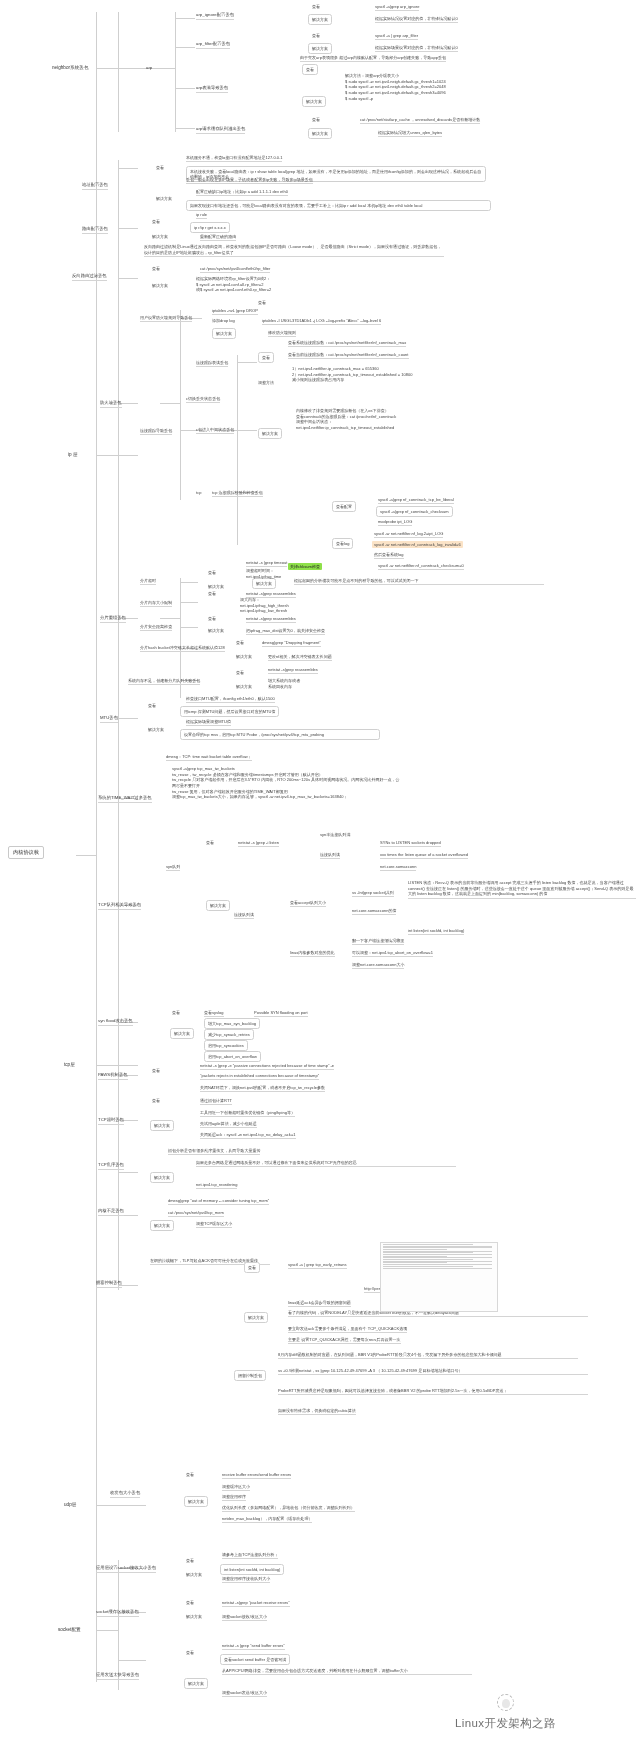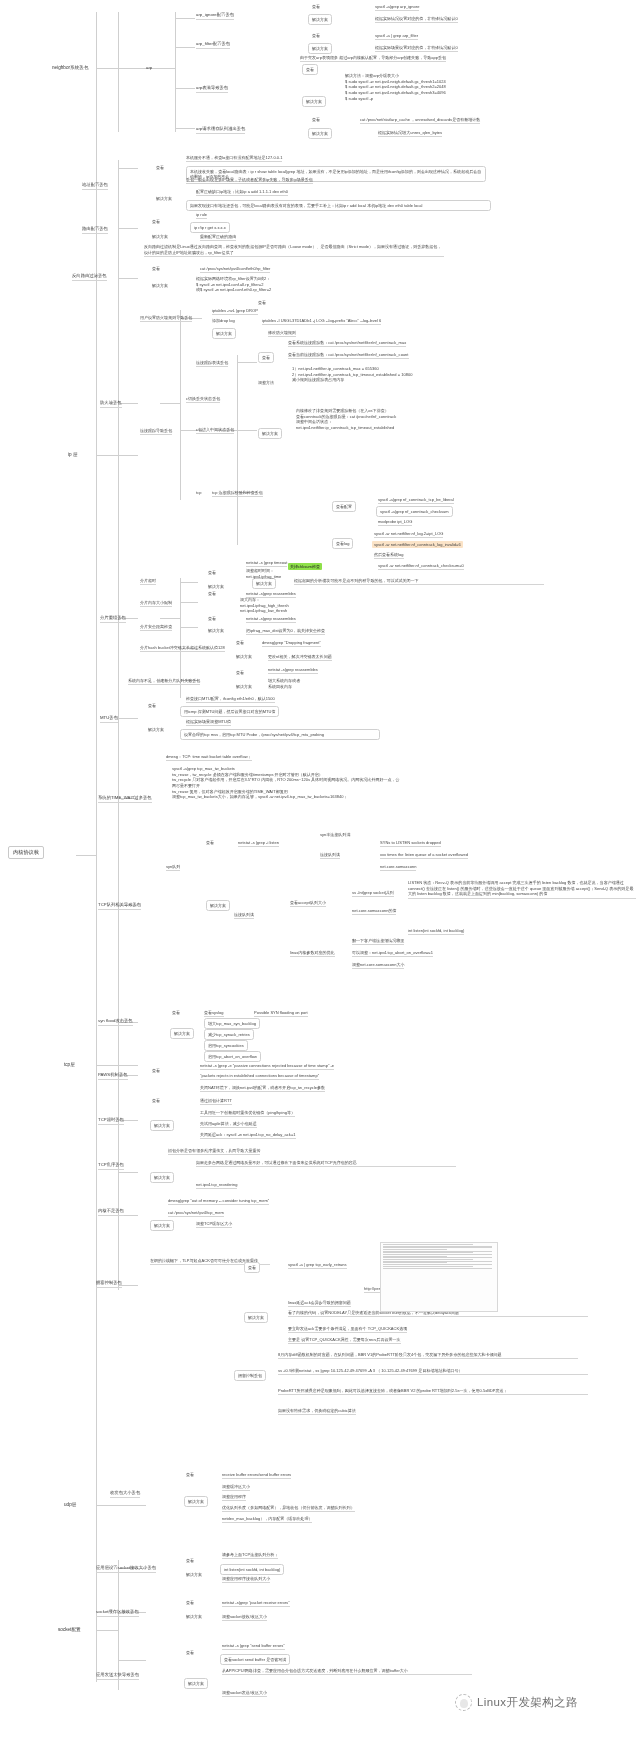--- a/index.html
+++ b/index.html
@@ -73,21 +73,21 @@
     opacity: .75;
   }
   .thumb .tline.s { width: 55%; }
   .thumb .tline.m { width: 78%; }
   .thumb .tline.l { width: 94%; }
 
   
   #footer {
     position: absolute;
     left: 455px; top: 1694px;
-    display: flex; align-items: center; gap: 5px;
+    display: flex; align-items: center; gap: 5px; flex-direction: column;
   }
   #footer .logo-mark {
     width: 17px; height: 17px;
     border-radius: 50%;
     border: 1.1px dashed #b9b9b9;
     position: relative;
   }
   #footer .logo-mark::after {
     content: "";
     position: absolute; left: 4px; top: 3.5px;

